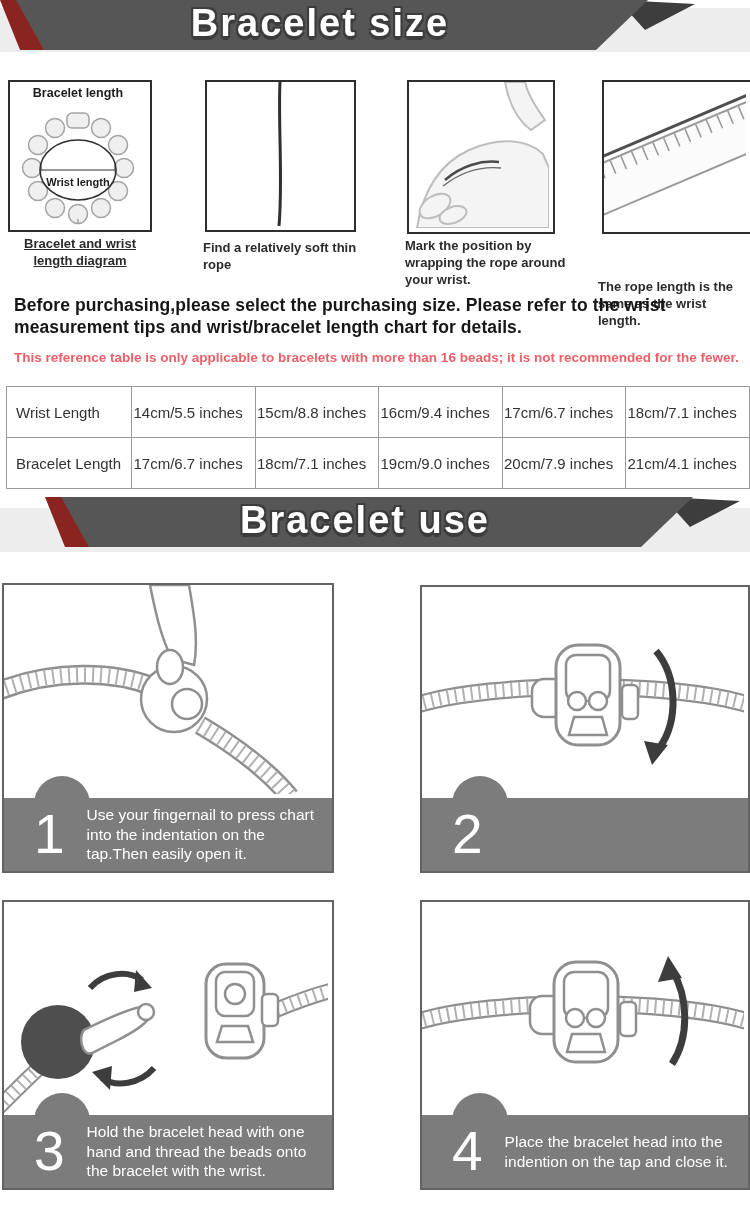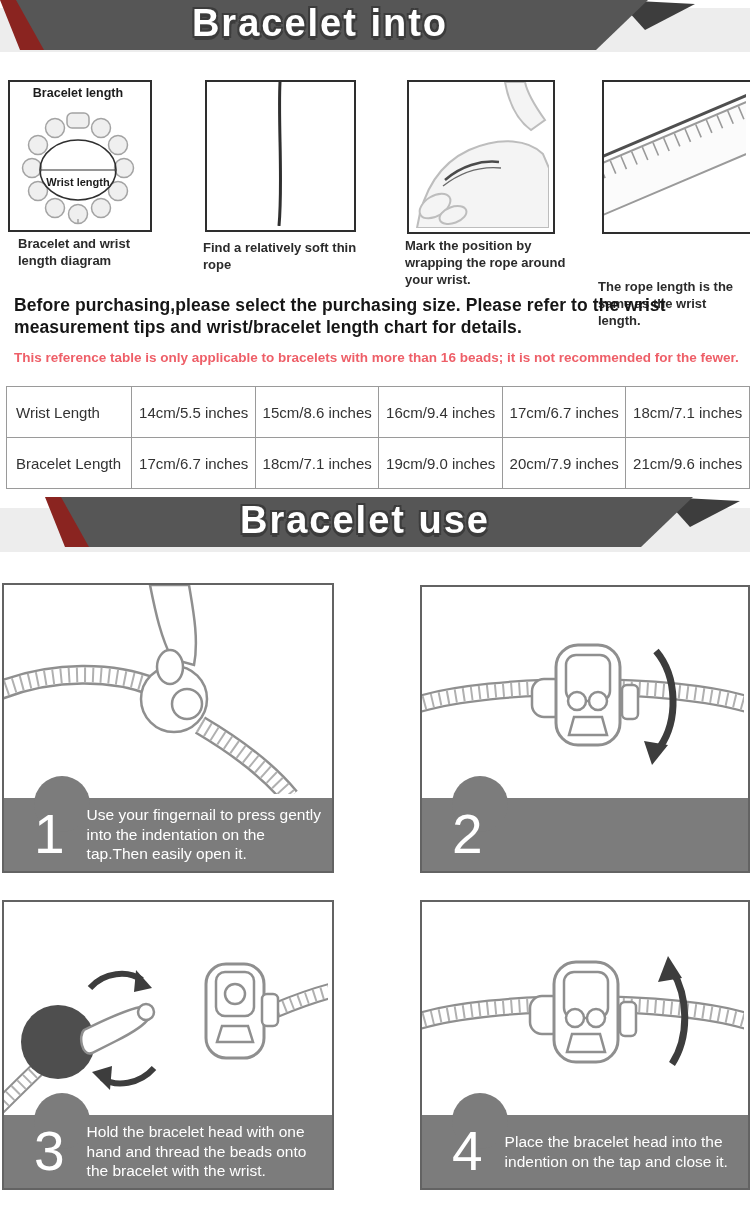--- a/index.html
+++ b/index.html
@@ -10,21 +10,21 @@
   .ribbon svg{position:absolute;left:0;top:0;}
   .ribbon-title{position:absolute;left:0;top:2px;width:640px;text-align:center;
         font-size:38px;font-weight:800;letter-spacing:2px;color:#fff;
         text-shadow:-2px -2px 0 #3c3c3c,2px -2px 0 #3c3c3c,-2px 2px 0 #3c3c3c,2px 2px 0 #3c3c3c,0 4px 0 #3c3c3c;}
   .mbox{position:absolute;border:2px solid #2e2e2e;background:#fff;}
   .mcap{position:absolute;font-size:13px;font-weight:bold;line-height:1.3;color:#2b2b2b;}
   .intro{position:absolute;left:14px;top:294px;width:726px;font-size:17.5px;font-weight:bold;
          line-height:1.28;color:#161616;letter-spacing:.1px;}
   .note{position:absolute;left:14px;top:350px;width:726px;font-size:13.5px;font-weight:bold;color:#ee5f68;}
   table.size{position:absolute;left:6px;top:386px;border-collapse:collapse;table-layout:fixed;}
-  table.size td{border:1px solid #9a9a9a;height:48px;font-size:15px;color:#333;text-align:center;background:#fff;}
+  table.size td{border:1px solid #9a9a9a;height:48px;font-size:15px;color:#333;text-align:left;background:#fff;}
   table.size td.lab{text-align:left;padding-left:9px;width:118px;}
   table.size td.val{width:124px;}
   .panel{position:absolute;border:2px solid #636363;background:#fff;display:flex;flex-direction:column;}
   .pic{position:relative;flex:1;background:#fff;overflow:visible;}
   .pbar{position:relative;height:73px;background:#7c7c7c;display:flex;align-items:center;}
   .bump{position:absolute;left:30px;top:-22px;width:56px;height:56px;border-radius:50%;background:#7c7c7c;}
   .pnum{position:relative;z-index:2;margin-left:30px;font-size:55px;font-weight:400;color:#fff;line-height:1;}
   .ptxt{position:relative;z-index:2;margin-left:22px;margin-right:10px;font-size:15.5px;line-height:1.28;color:#fff;}
   svg{display:block;}
 </style>
@@ -33,21 +33,21 @@
 
 <div class="page">
 
   <div class="band" style="top:8px;"></div>
   <div class="ribbon" style="top:0;">
     <svg width="700" height="52" viewBox="0 0 700 52">
       <polygon points="0,0 34,0 64,50 20,50" fill="#8a2420"></polygon>
       <polygon points="618,0 695,4 645,30" fill="#3d3d3d"></polygon>
       <polygon points="16,0 648,0 596,50 44,50" fill="#565656"></polygon>
     </svg>
-    <div class="ribbon-title">Bracelet into</div>
+    <div class="ribbon-title">Bracelet size</div>
   </div>
 
   <div class="mbox" style="left:8px;top:80px;width:140px;height:148px;">
     <svg width="136" height="144" viewBox="0 0 136 144">
       <text x="68" y="15" text-anchor="middle" font-size="12.5" font-weight="bold" fill="#1c1c1c">Bracelet length</text>
       <g fill="#efefef" stroke="#a3a3a3" stroke-width="1.5">
         <circle cx="114" cy="86" r="9.5"></circle>
           <circle cx="108" cy="63" r="9.5"></circle>
           <circle cx="91" cy="46" r="9.5"></circle>
         <circle cx="45" cy="46" r="9.5"></circle>
@@ -87,45 +87,45 @@
   <div class="mbox" style="left:602px;top:80px;width:146px;height:150px;">
     <svg width="142" height="146" viewBox="0 0 142 146">
       <g transform="rotate(-23 71 73)">
         <rect x="-40" y="52" width="230" height="48" fill="#fbfbfb" stroke="#9a9a9a" stroke-width="2"></rect>
         <line x1="-38" y1="60" x2="188" y2="60" stroke="#9a9a9a" stroke-width="14" stroke-dasharray="1.6,10"></line>
         <line x1="-40" y1="46" x2="190" y2="46" stroke="#4f4f4f" stroke-width="3"></line>
       </g>
     </svg>
   </div>
 
-  <div class="mcap" style="left:18px;top:236px;width:124px;text-align:left;">Bracelet and wrist length diagram</div>
+  <div class="mcap" style="left:18px;top:236px;width:124px;text-align:center;text-decoration:underline;">Bracelet and wrist length diagram</div>
   <div class="mcap" style="left:203px;top:240px;width:168px;">Find a relatively soft thin rope</div>
   <div class="mcap" style="left:405px;top:238px;width:162px;">Mark the position by wrapping the rope around your wrist.</div>
   <div class="mcap" style="left:598px;top:238px;width:146px;margin-top:41px;">The rope length is the same as the wrist length.</div>
 
   <div class="intro">Before purchasing,please select the purchasing size. Please refer to the wrist measurement tips and wrist/bracelet length chart for details.</div>
   <div class="note">This reference table is only applicable to bracelets with more than 16 beads; it is not recommended for the fewer.</div>
 
   <table class="size">
     <tbody>
         <tr>
       <td class="lab">Wrist Length</td>
       <td class="val">14cm/5.5 inches</td>
-      <td class="val">15cm/8.6 inches</td>
+      <td class="val">15cm/8.8 inches</td>
       <td class="val">16cm/9.4 inches</td>
       <td class="val">17cm/6.7 inches</td>
       <td class="val">18cm/7.1 inches</td>
     </tr>
     <tr>
       <td class="lab">Bracelet Length</td>
       <td class="val">17cm/6.7 inches</td>
       <td class="val">18cm/7.1 inches</td>
       <td class="val">19cm/9.0 inches</td>
       <td class="val">20cm/7.9 inches</td>
-      <td class="val">21cm/9.6 inches</td>
+      <td class="val">21cm/4.1 inches</td>
     </tr>
   </tbody>
     </table>
 
   <div class="band" style="top:508px;"></div>
   <div class="ribbon" style="top:497px;margin-left:45px;">
     <svg width="700" height="52" viewBox="0 0 700 52">
       <polygon points="0,0 34,0 64,50 20,50" fill="#8a2420"></polygon>
       <polygon points="618,0 695,4 645,30" fill="#3d3d3d"></polygon>
       <polygon points="16,0 648,0 596,50 44,50" fill="#565656"></polygon>
@@ -146,21 +146,21 @@
         </g>
         <circle cx="170" cy="114" r="33" fill="#fff" stroke="#8f8f8f" stroke-width="2.5"></circle>
         <circle cx="183" cy="119" r="15" fill="#fff" stroke="#8f8f8f" stroke-width="2.5"></circle>
         <path d="M146,0 C152,30 157,52 168,74 L190,80 C195,54 189,24 185,0 Z" fill="#fff" stroke="#8f8f8f" stroke-width="2.5"></path>
         <ellipse cx="166" cy="82" rx="13" ry="17" fill="#fff" stroke="#8f8f8f" stroke-width="2.5"></ellipse>
       </svg>
     </div>
     <div class="pbar">
       <div class="bump"></div>
       <div class="pnum">1</div>
-      <div class="ptxt">Use your fingernail to press gently into the indentation on the tap.Then easily open it.</div>
+      <div class="ptxt">Use your fingernail to press chart into the indentation on the tap.Then easily open it.</div>
     </div>
   </div>
 
   <div class="panel" style="left:420px;top:585px;width:326px;height:284px;">
     <div class="pic">
       <svg width="322" height="207" viewBox="0 0 322 207">
         <g fill="none">
           <path d="M-6,118 C70,94 252,94 328,118" stroke="#8f8f8f" stroke-width="18"></path>
           <path d="M-6,118 C70,94 252,94 328,118" stroke="#fff" stroke-width="13.5"></path>
           <path d="M-6,118 C70,94 252,94 328,118" stroke="#b0b0b0" stroke-width="13.5" stroke-dasharray="2,6"></path>

